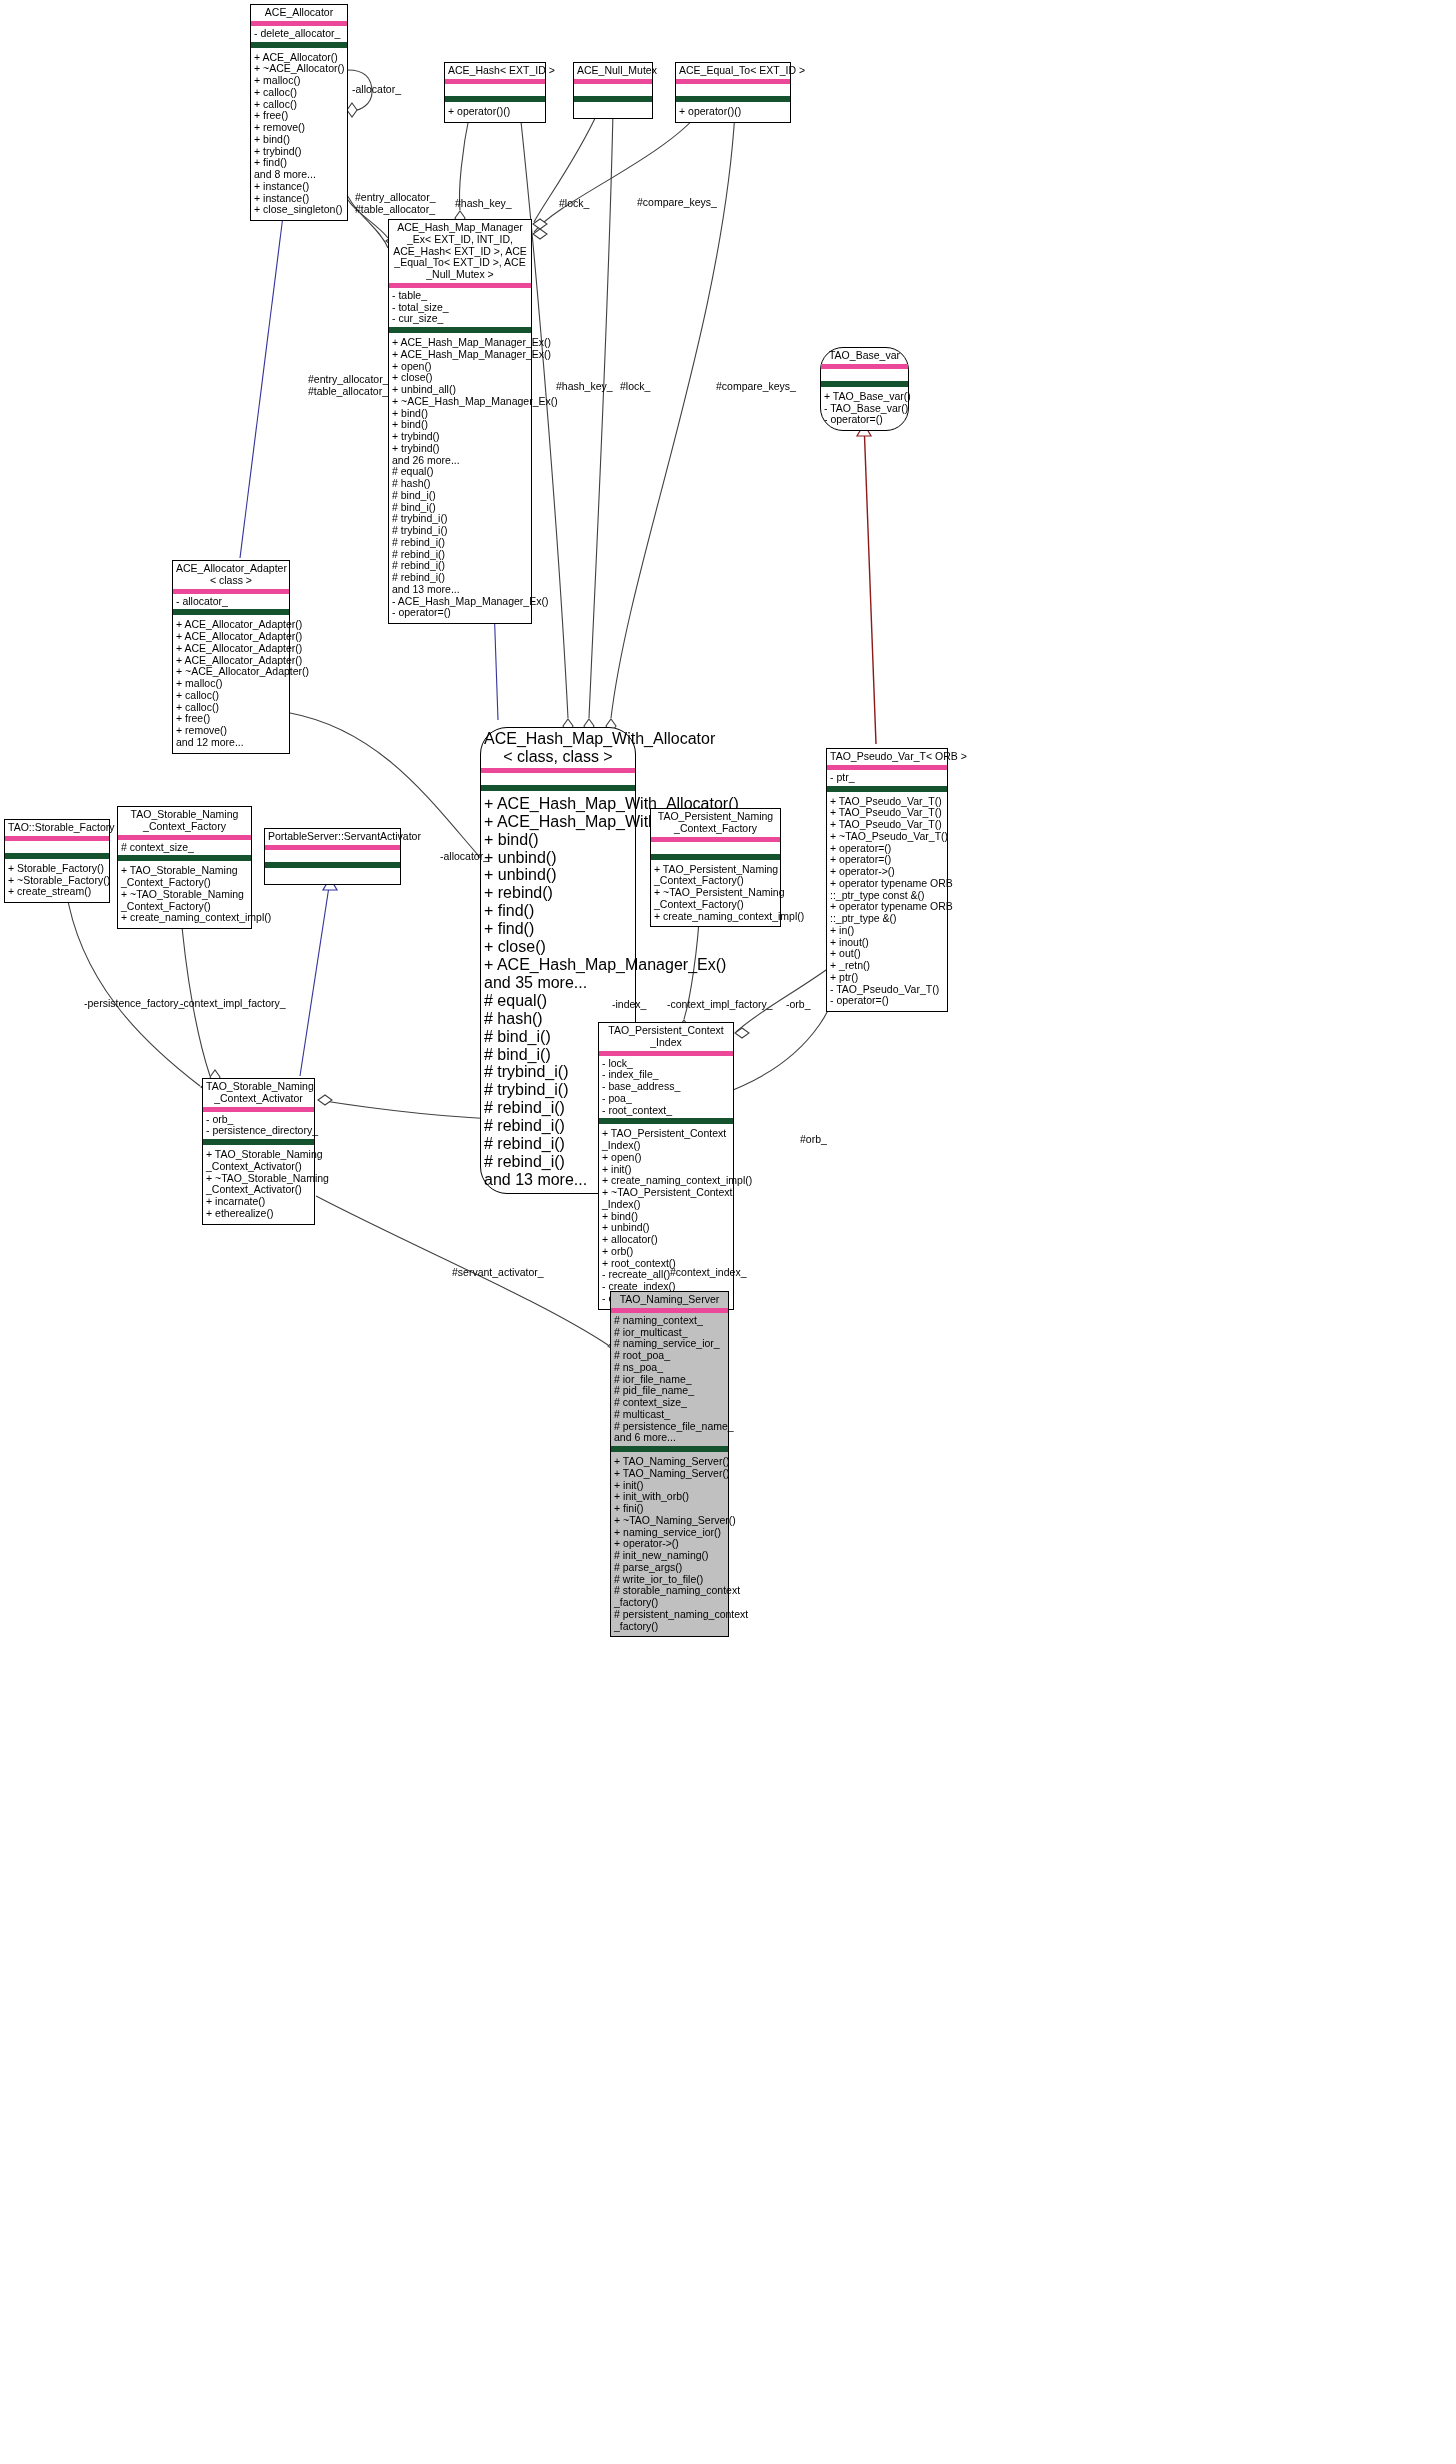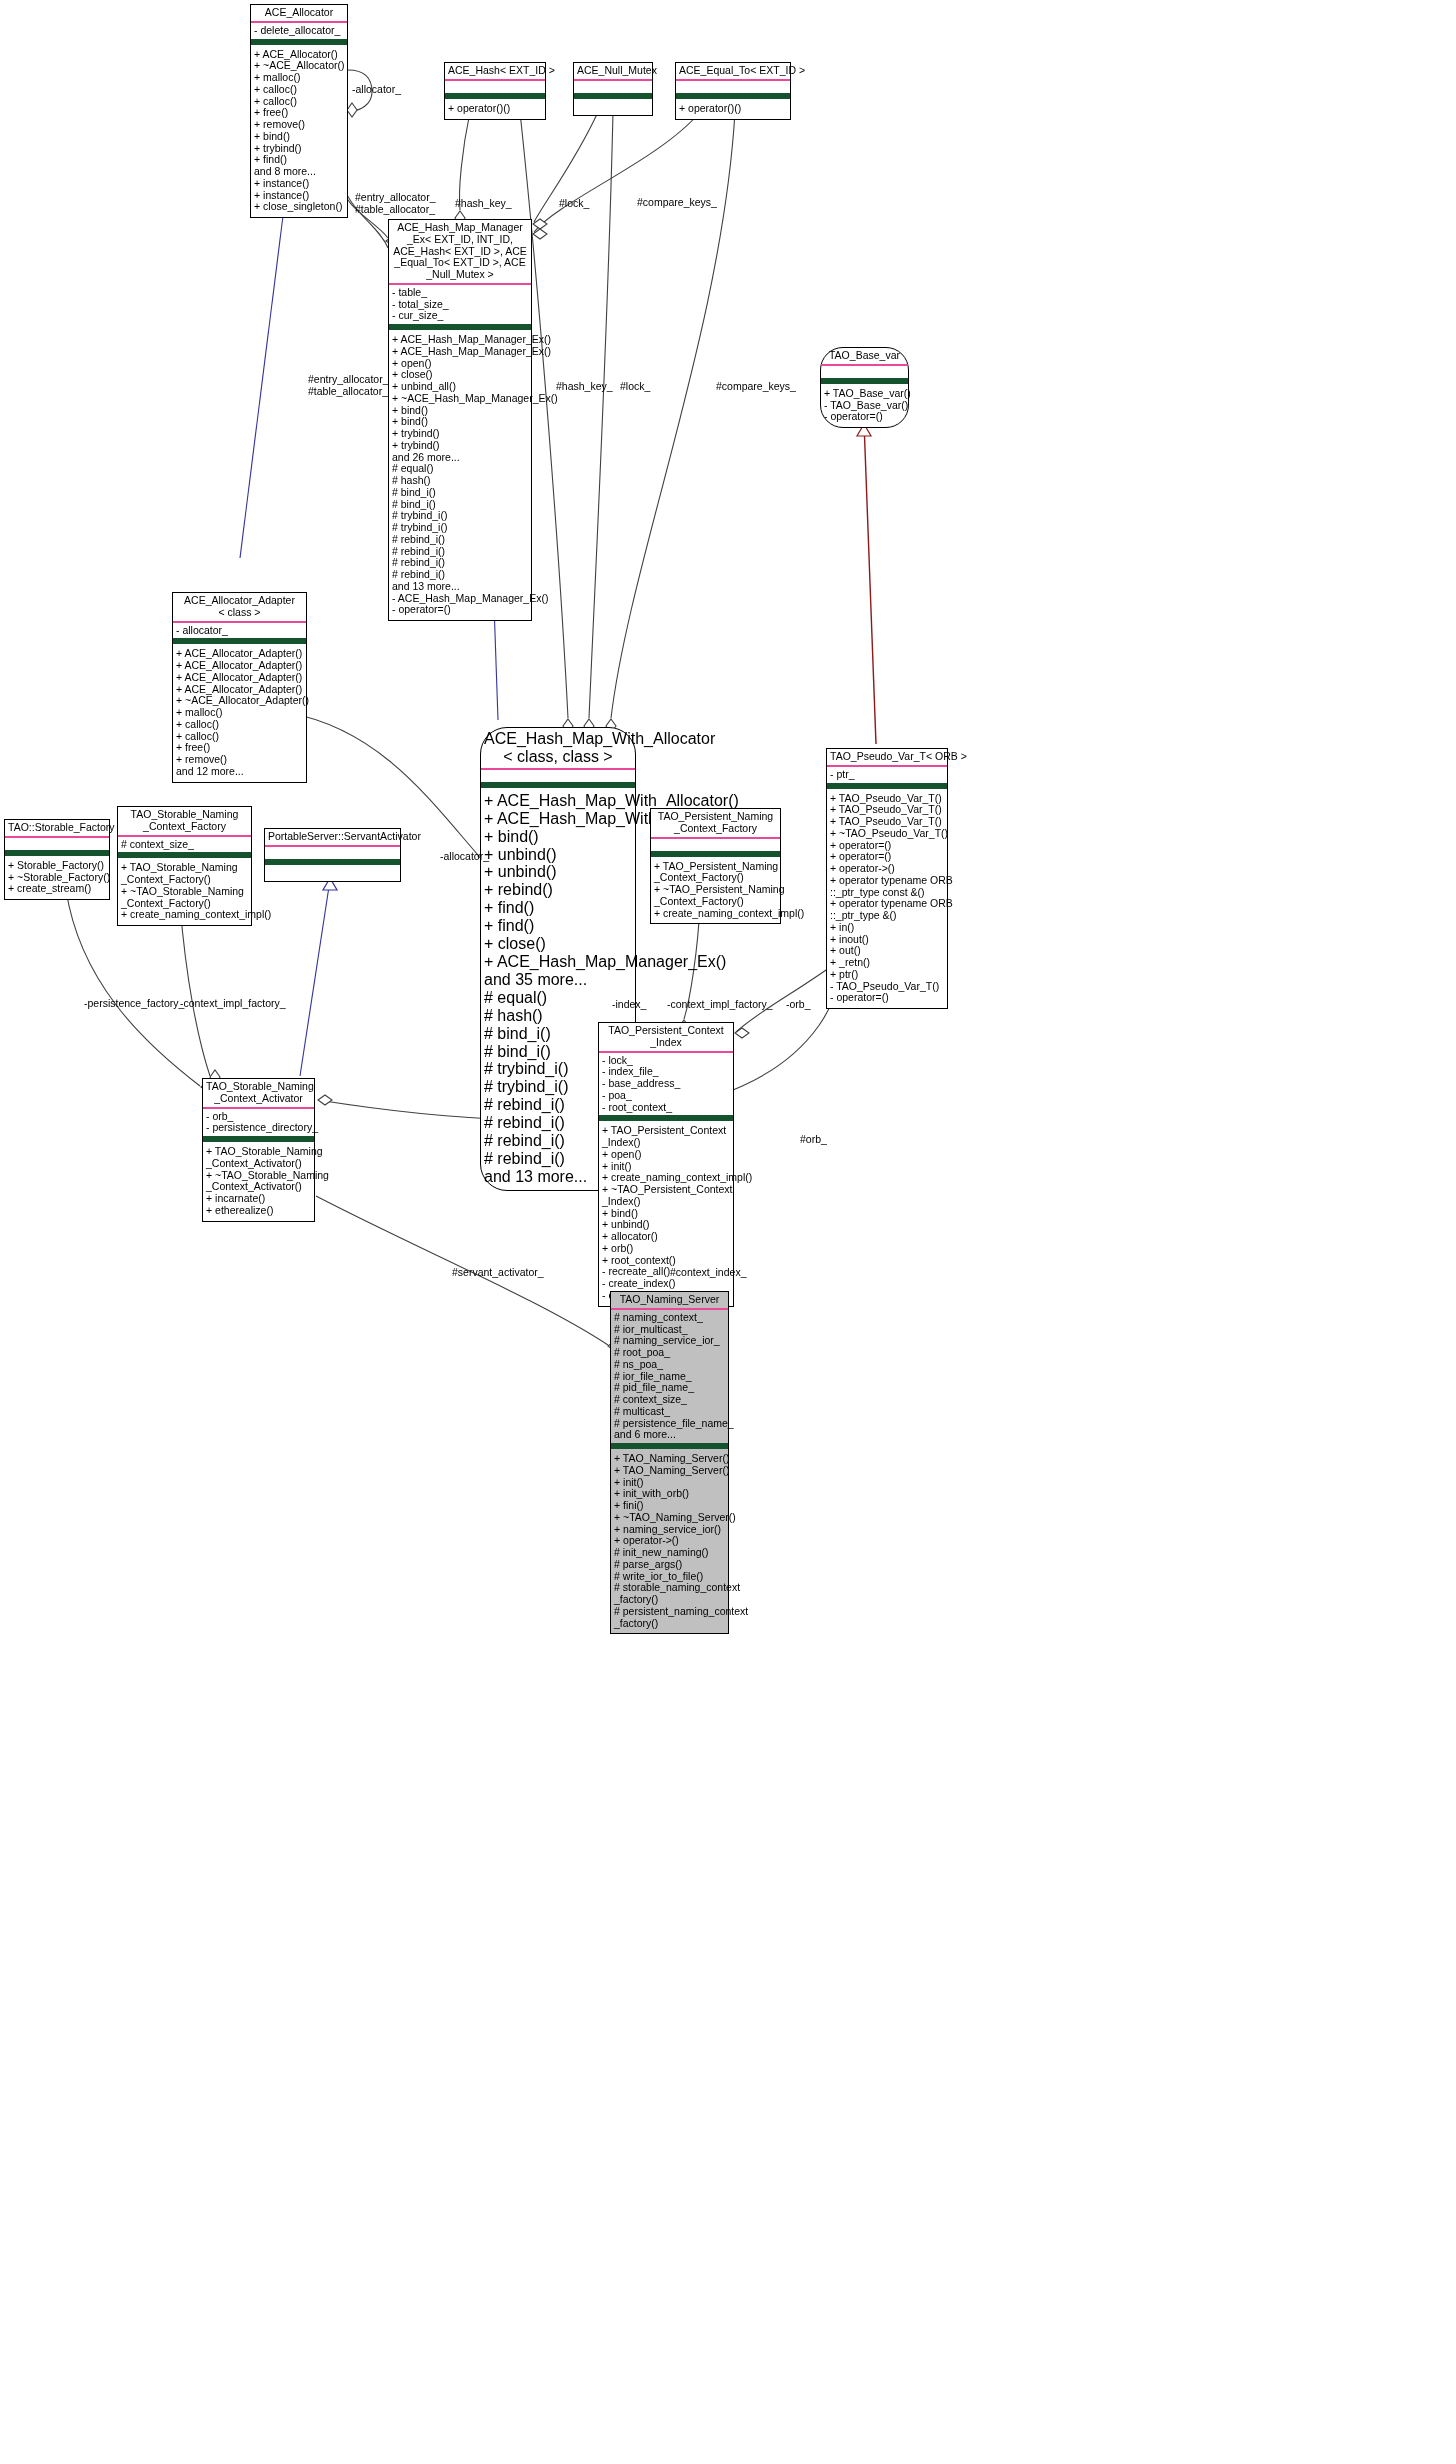--- a/index.html
+++ b/index.html
@@ -1,20 +1,20 @@
 <!DOCTYPE html>
 <html><head>
 <meta charset="utf-8">
 <style>
   html,body{margin:0;padding:0;background:#ffffff;}
   #canvas{position:relative;width:1456px;height:2464px;background:#ffffff;
           font-family:"Liberation Sans","DejaVu Sans",sans-serif;overflow:hidden;}
   svg.edges{position:absolute;left:0;top:0;width:1456px;height:2464px;pointer-events:none;}
   .cls{position:absolute;border:1px solid #000;background:#ffffff;box-sizing:border-box;}
-  .cls .hdr{border-bottom:2px solid #ec4899;text-align:center;padding:2px 3px;line-height:1.12;}
+  .cls .hdr{border-bottom:5px solid #ec4899;text-align:center;padding:2px 3px;line-height:1.12;}
   .cls .attrs{border-bottom:6px solid #14532d;padding:2px 3px;line-height:1.12;min-height:8px;}
   .cls .ops{padding:4px 3px;line-height:1.12;min-height:8px;}
   .cls .row{white-space:pre;}
   .shaded{background:#c0c0c0;}
   .edgelabel{position:absolute;white-space:nowrap;color:#000;background:transparent;}
   .tmpl{text-align:center;}
 </style>
 </head>
 <body>
 
@@ -190,21 +190,21 @@
         <div class="hdr">
           <div class="row">TAO_Base_var</div>
         </div>
         <div class="attrs"></div>
         <div class="ops">
           <div class="row">+ TAO_Base_var()</div>
           <div class="row">- TAO_Base_var()</div>
           <div class="row">- operator=()</div>
         </div>
       </div>
-      <div class="cls" style="left: 172px; top: 560px; width: 135px; min-height: 153px; font-size: 10.5px; margin-top: 32px;">
+      <div class="cls" style="left: 172px; top: 560px; width: 118px; min-height: 153px; font-size: 10.5px;">
         <div class="hdr">
           <div class="row">ACE_Allocator_Adapter</div>
           <div class="row tmpl">&lt; class &gt;</div>
         </div>
         <div class="attrs">
           <div class="row">- allocator_</div>
         </div>
         <div class="ops">
           <div class="row">+ ACE_Allocator_Adapter()</div>
           <div class="row">+ ACE_Allocator_Adapter()</div>

